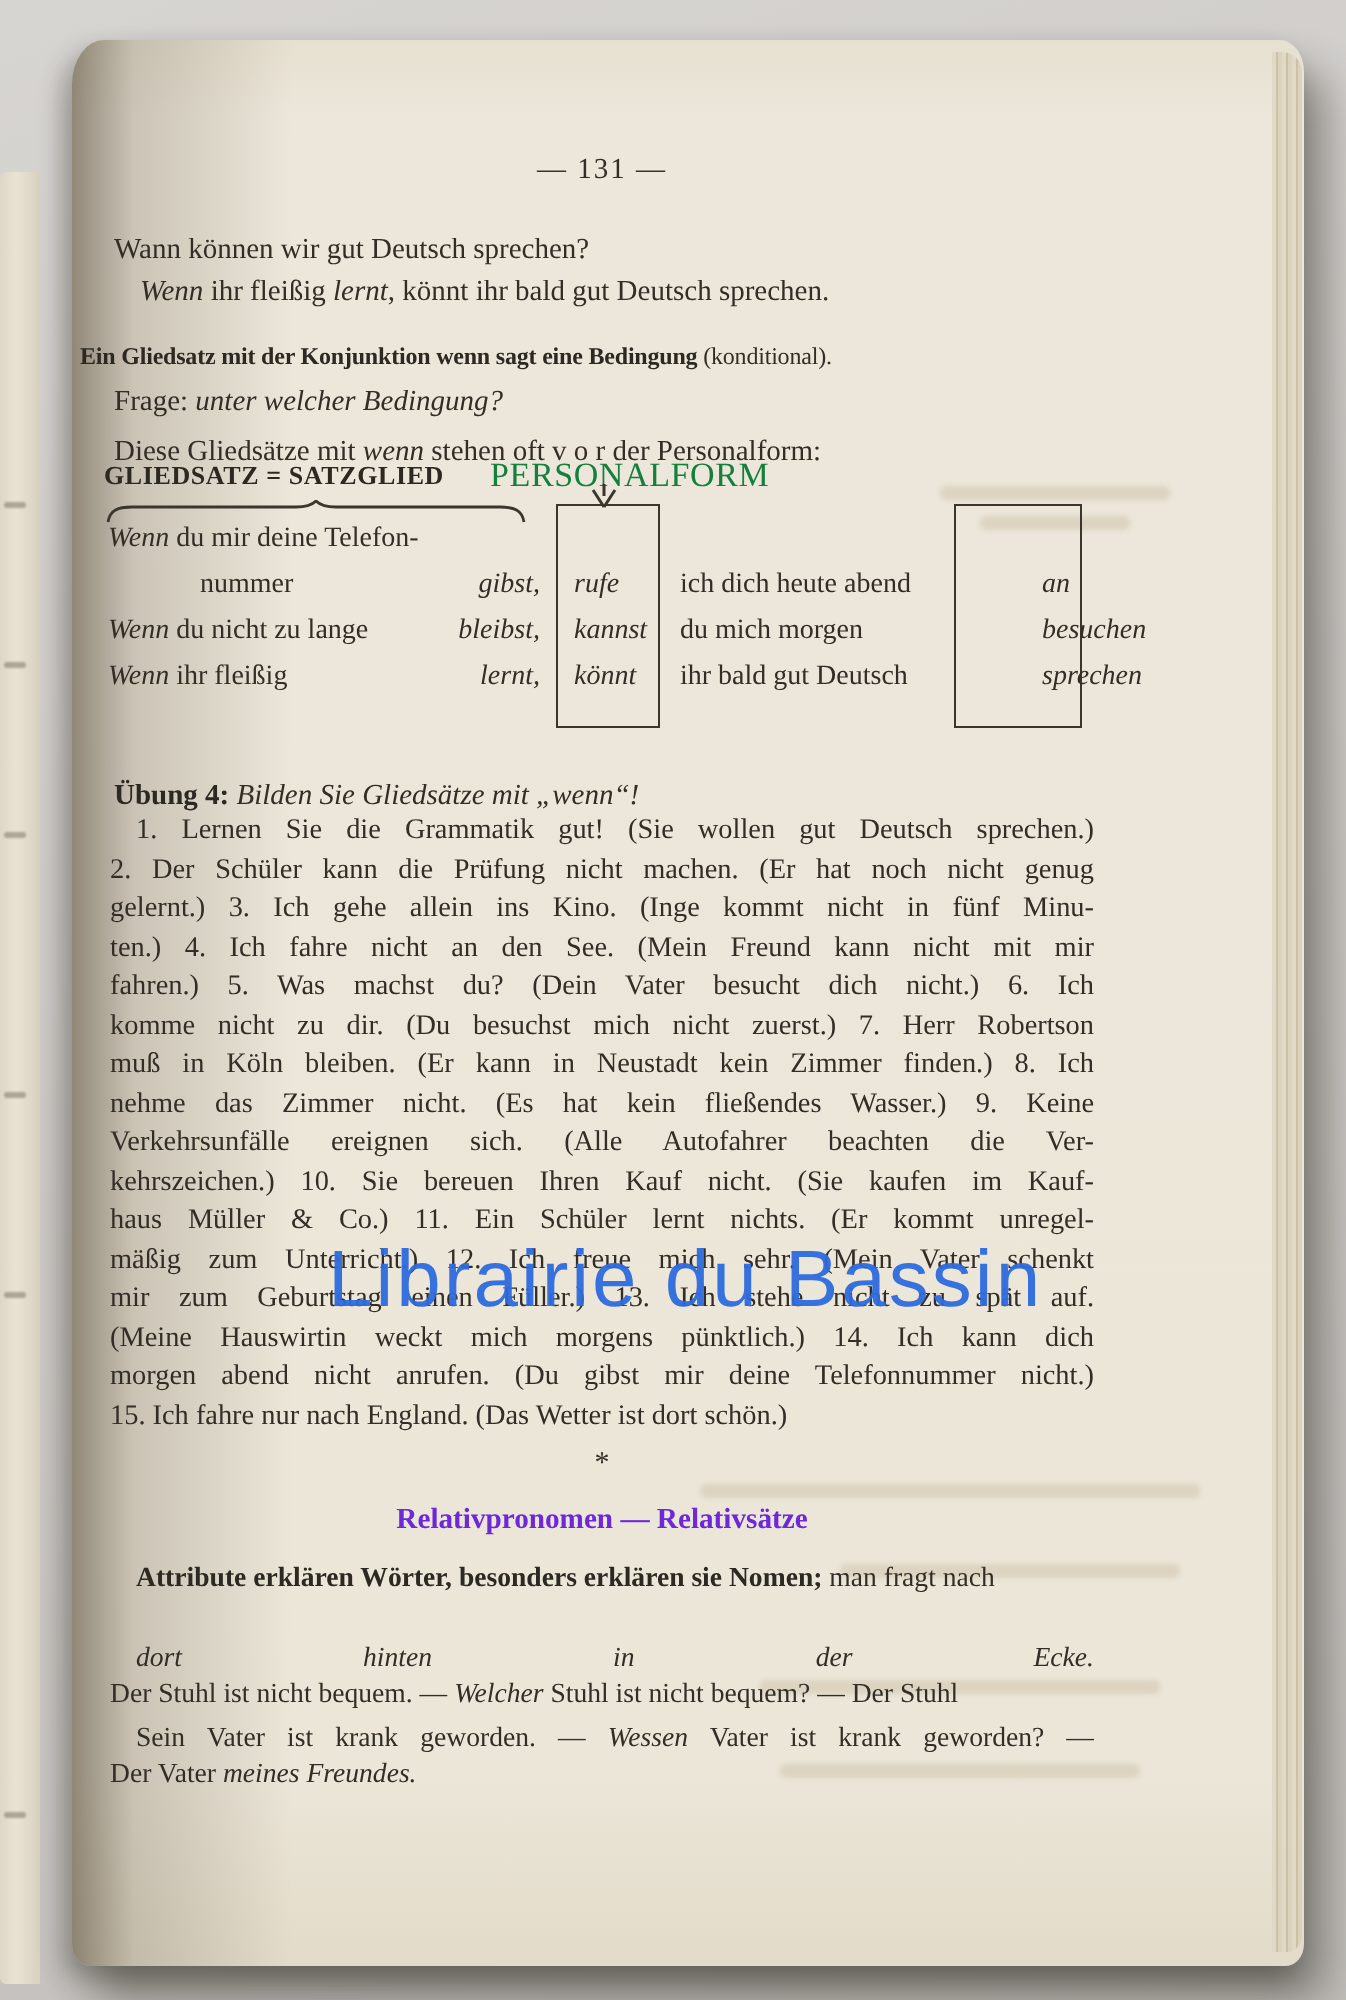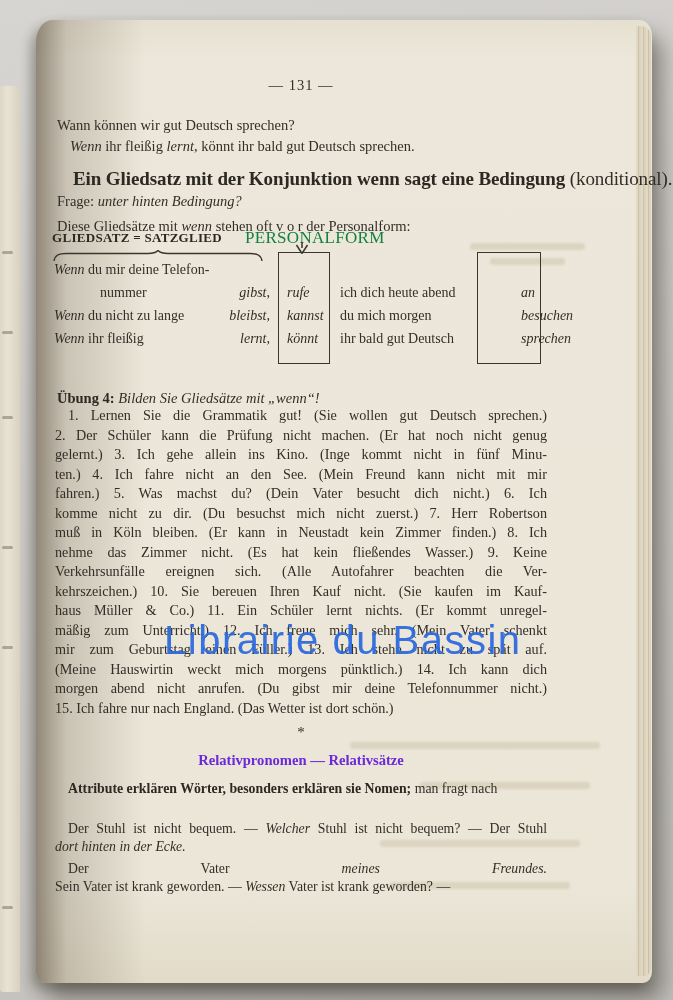--- a/index.html
+++ b/index.html
@@ -38,21 +38,21 @@
   
   .txt{position:absolute;font-size:14.5px;line-height:17px;white-space:pre-wrap;}
   .nowrap{white-space:nowrap;}
   .center{left:55px;width:492px;text-align:center;}
   .it{font-style:italic;}
   .bd{font-weight:bold;color:#2c2822;}
   .rline{min-height:17px;}
   .pageno{top:77px;letter-spacing:1px;}
   .l-wann{left:57px;top:117px;}
   .l-wennihr{left:70px;top:138px;}
-  .l-rule{left:73px;top:170px;font-size:19px;letter-spacing:-0.1px;}
+  .l-rule{left:40px;top:170px;font-size:12px;letter-spacing:-0.1px;}
   .l-frage{left:57px;top:193px;}
   .l-diese{left:57px;top:218px;}
   .th-left{left:52px;top:229px;font-weight:bold;font-size:13px;letter-spacing:.3px;color:#2c2822;}
   .th-right{left:245px;top:229px;font-weight:normal;font-size:17px;letter-spacing:.3px;color:#15803d;}
   .tblcell{font-size:14px;}
   .r1a{left:54px;top:261px;}
   .r1b{left:100px;top:284px;}
   .r2{left:54px;top:307px;}
   .r3{left:54px;top:330px;}
   .verbcol{left:182px;width:88px;text-align:right;font-style:italic;}
@@ -114,21 +114,21 @@
 <div class="txt nowrap l-wann">
     <div class="rline"><span>Wann können wir gut Deutsch sprechen?</span></div>
   </div>
 <div class="txt nowrap l-wennihr">
     <div class="rline"><span class="it">Wenn</span><span> ihr fleißig </span><span class="it">lernt</span><span>, könnt ihr bald gut Deutsch sprechen.</span></div>
   </div>
 <div class="txt nowrap l-rule">
     <div class="rline"><span class="bd">Ein Gliedsatz mit der Konjunktion wenn sagt eine Bedingung </span><span>(konditional).</span></div>
   </div>
 <div class="txt nowrap l-frage">
-    <div class="rline"><span>Frage: </span><span class="it">unter hinten Bedingung?</span></div>
+    <div class="rline"><span>Frage: </span><span class="it">unter welcher Bedingung?</span></div>
   </div>
 <div class="txt nowrap l-diese">
     <div class="rline"><span>Diese Gliedsätze mit </span><span class="it">wenn</span><span> stehen oft v o r der Personalform:</span></div>
   </div>
 
 <div class="txt nowrap th-left">GLIEDSATZ = SATZGLIED</div>
 <div class="txt nowrap th-right">PERSONALFORM</div>
 
 <svg class="abs" style="left:294px;top:241px" width="16" height="14" viewBox="0 0 16 14">
   <g stroke="#3a352d" stroke-width="1.5" fill="none">
@@ -173,16 +173,16 @@
 
 <div class="txt nowrap l-uebung">
     <div class="rline"><span class="bd">Übung 4: </span><span class="it">Bilden Sie Gliedsätze mit „wenn“!</span></div>
   </div>
 <div class="txt exercise"><div class="rline"><span>1. Lernen Sie die Grammatik gut! (Sie wollen gut Deutsch sprechen.)</span></div><div class="rline"><span>2. Der Schüler kann die Prüfung nicht machen. (Er hat noch nicht genug</span></div><div class="rline"><span>gelernt.) 3. Ich gehe allein ins Kino. (Inge kommt nicht in fünf Minu-</span></div><div class="rline"><span>ten.) 4. Ich fahre nicht an den See. (Mein Freund kann nicht mit mir</span></div><div class="rline"><span>fahren.) 5. Was machst du? (Dein Vater besucht dich nicht.) 6. Ich</span></div><div class="rline"><span>komme nicht zu dir. (Du besuchst mich nicht zuerst.) 7. Herr Robertson</span></div><div class="rline"><span>muß in Köln bleiben. (Er kann in Neustadt kein Zimmer finden.) 8. Ich</span></div><div class="rline"><span>nehme das Zimmer nicht. (Es hat kein fließendes Wasser.) 9. Keine</span></div><div class="rline"><span>Verkehrsunfälle ereignen sich. (Alle Autofahrer beachten die Ver-</span></div><div class="rline"><span>kehrszeichen.) 10. Sie bereuen Ihren Kauf nicht. (Sie kaufen im Kauf-</span></div><div class="rline"><span>haus Müller &amp; Co.) 11. Ein Schüler lernt nichts. (Er kommt unregel-</span></div><div class="rline"><span>mäßig zum Unterricht.) 12. Ich freue mich sehr. (Mein Vater schenkt</span></div><div class="rline"><span>mir zum Geburtstag einen Füller.) 13. Ich stehe nicht zu spät auf.</span></div><div class="rline"><span>(Meine Hauswirtin weckt mich morgens pünktlich.) 14. Ich kann dich</span></div><div class="rline"><span>morgen abend nicht anrufen. (Du gibst mir deine Telefonnummer nicht.)</span></div><div class="rline"><span>15. Ich fahre nur nach England. (Das Wetter ist dort schön.)</span></div></div>
 
 <div class="txt center star">*</div>
 
 <div class="txt center relhead">Relativpronomen — Relativsätze</div>
 <div class="txt para p-attr"><div class="rline"><span class="bd">Attribute erklären Wörter, besonders erklären sie Nomen;</span><span> man fragt nach</span></div></div>
-<div class="txt para p-stuhl"><div class="rline"><span>Der Stuhl ist nicht bequem. — </span><span class="it">Welcher</span><span> Stuhl ist nicht bequem? — Der Stuhl</span></div><div class="rline"><span class="it">dort hinten in der Ecke.</span></div></div>
-<div class="txt para p-vater"><div class="rline"><span>Der Vater </span><span class="it">meines Freundes.</span></div><div class="rline"><span>Sein Vater ist krank geworden. — </span><span class="it">Wessen</span><span> Vater ist krank geworden? —</span></div></div>
+<div class="txt para p-stuhl"><div class="rline"><span class="it">dort hinten in der Ecke.</span></div><div class="rline"><span>Der Stuhl ist nicht bequem. — </span><span class="it">Welcher</span><span> Stuhl ist nicht bequem? — Der Stuhl</span></div></div>
+<div class="txt para p-vater"><div class="rline"><span>Sein Vater ist krank geworden. — </span><span class="it">Wessen</span><span> Vater ist krank geworden? —</span></div><div class="rline"><span>Der Vater </span><span class="it">meines Freundes.</span></div></div>
 
 <div class="abs watermark nowrap" style="color: rgb(46, 107, 223);">Librairie du Bassin</div>
 
 </body></html>

